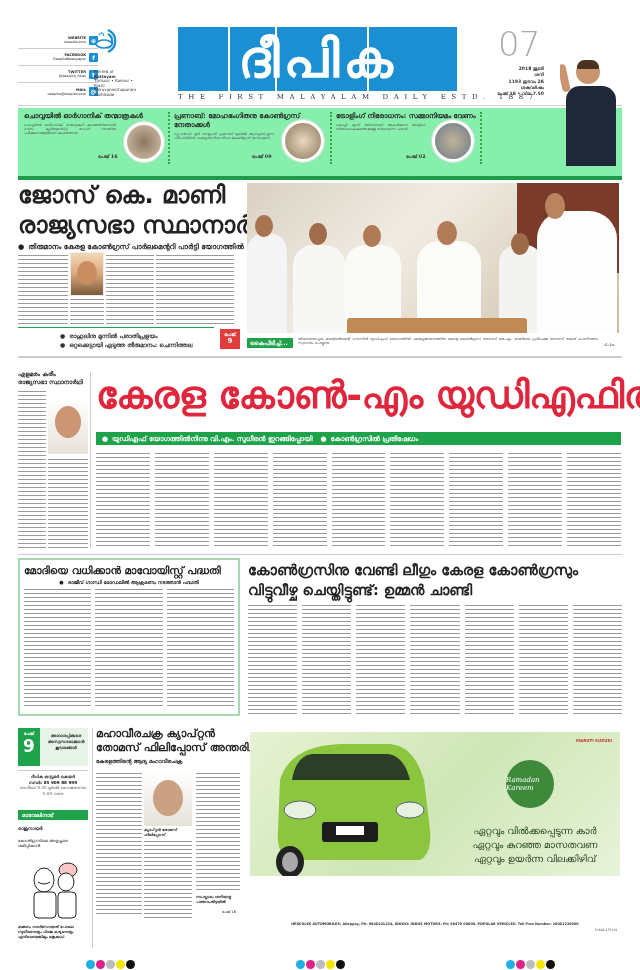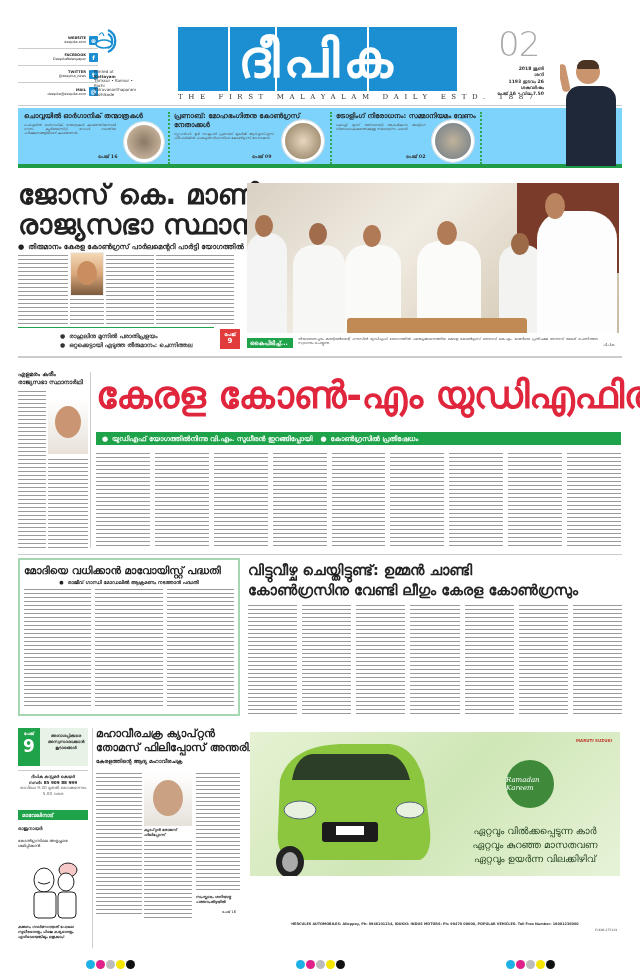--- a/index.html
+++ b/index.html
@@ -10,21 +10,21 @@
 
 .contact-row{display:flex;align-items:center;justify-content:flex-end;gap:3px;height:17px;border-bottom:1px solid #ccc;width:80px}
 .contact-row .lbl{text-align:right;font-size:3.4px;line-height:4px}
 .contact-row .lbl b{display:block;font-size:3.6px}
 .cicon{width:9px;height:9px;background:#1b8fd1;color:#fff;font-size:6px;display:flex;align-items:center;justify-content:center;border-radius:1px;font-weight:bold}
 .logo-box{background:#1b8fd1;color:#fff;display:flex;align-items:center;justify-content:center;font-weight:bold}
 .tagline{font-family:"DejaVu Serif",serif;font-size:7px;letter-spacing:5.6px;color:#333}
 .date-big{font-family:"DejaVu Sans",sans-serif;font-weight:200;font-size:34px;color:#aaa;letter-spacing:-1px}
 .date-small{font-size:4.6px;line-height:6.3px;text-align:right;color:#333;font-weight:bold}
 
-.teasers{left:18px;top:108px;width:604px;height:60px;background:#7dd3fc;border-bottom:4px solid #1f9b48}
+.teasers{left:18px;top:108px;width:604px;height:72px;background:#86efac;border-bottom:4px solid #1f9b48}
 .teaser{position:absolute;top:4px;height:52px}
 .teaser h4{font-size:7px;line-height:9px;font-weight:bold;color:#222}
 .teaser .pg{position:absolute;font-size:4.8px;font-weight:bold;color:#333}
 .circle{position:absolute;border-radius:50%;border:3px solid #fff;box-shadow:0 0 0 1px #ddd}
 .dotsep{position:absolute;top:4px;height:52px;border-left:2px dotted #2fa84f}
 
 .head-xl{font-weight:bold;color:#222}
 .greenbar{background:#1fa34a;color:#fff;font-weight:bold;display:flex;align-items:center}
 .bullet::before{content:"●";margin-right:4px}
 .photo{background:linear-gradient(135deg,#d9d1c3,#f1ece3 40%,#c9bba2);}
@@ -70,21 +70,21 @@
 </div>
 
 <div class="abs logo-box" style="left:178px;top:27px;width:279px;height:64px;font-size:52px;letter-spacing:4px">
   <span>ദീപിക</span>
 </div>
 <div class="abs" style="left:228px;top:27px;width:2px;height:64px;background:#fff"></div>
 <div class="abs" style="left:275px;top:27px;width:2px;height:64px;background:#fff"></div>
 <div class="abs" style="left:367px;top:27px;width:2px;height:64px;background:#fff"></div>
 <div class="abs tagline" style="left:178px;top:93px;width:290px;white-space:nowrap">THE FIRST MALAYALAM DAILY ESTD. 1887</div>
 
-<div class="abs date-big" style="left:498px;top:24px">02</div>
+<div class="abs date-big" style="left:498px;top:24px">07</div>
 <div class="abs date-small" style="left:480px;top:66px;width:64px">
   <div>2018 ജൂൺ</div>
   <div>ശനി</div>
   <div>1193 ഇടവം 26</div>
   <div>ശകവർഷം</div>
   <div>പേജ് 16 • വില 7.50</div>
 </div>
 <div class="abs" style="left:18px;top:105px;width:604px;height:1px;background:#ccc"></div>
 
 <div class="abs teasers">
@@ -111,21 +111,21 @@
   <div class="dotsep" style="left:462px"></div>
 </div>
 
 <div class="abs" style="left:560px;top:60px;width:60px;height:106px;overflow:hidden">
   <div class="abs" style="left:16px;top:0;width:24px;height:24px;border-radius:50%;background:#c9946e"></div>
   <div class="abs" style="left:17px;top:0;width:22px;height:9px;border-radius:10px 10px 2px 2px;background:#4a3322"></div>
   <div class="abs" style="left:6px;top:26px;width:50px;height:80px;border-radius:14px 14px 0 0;background:#1f2838"></div>
   <div class="abs" style="left:0;top:4px;width:8px;height:28px;border-radius:4px;background:#c9946e;transform:rotate(-12deg)"></div>
 </div>
 
-<div class="abs head-xl" style="left:18px;top:180px;font-size:28px;line-height:30px">
+<div class="abs head-xl" style="left:18px;top:180px;font-size:24px;line-height:30px">
   <div>ജോസ് കെ. മാണി</div>
   <div>രാജ്യസഭാ സ്ഥാനാർഥി</div>
 </div>
 <div class="abs bullet" style="left:18px;top:242px;font-size:7.2px;font-weight:bold">തിരുമാനം കേരള കോൺഗ്രസ് പാർലമെന്ററി പാർട്ടി യോഗത്തിൽ</div>
 <div class="abs fine lines" style="left:18px;top:254px;width:50px;height:70px"></div>
 <div class="abs" style="left:70px;top:252px;width:34px;height:44px;background:linear-gradient(#f3d9b6,#d9a77b 50%,#7c5a3d);border:1px solid #eee">
   <div style="margin:8px auto 0;width:20px;height:24px;border-radius:50%;background:#c98d60"></div>
 </div>
 <div class="abs fine lines" style="left:70px;top:298px;width:34px;height:26px"></div>
 <div class="abs fine lines" style="left:106px;top:254px;width:48px;height:70px"></div>
@@ -192,22 +192,22 @@
   <div style="padding:4px 4px 0;font-size:10.5px;font-weight:bold;white-space:nowrap">മോദിയെ വധിക്കാൻ മാവോയിസ്റ്റ് പദ്ധതി</div>
   <div class="bullet" style="text-align:center;font-size:5px;font-weight:bold;margin:2px 0">രാജീവ് ഗാന്ധി മോഡലിൽ ആക്രമണം നടത്താൻ പദ്ധതി</div>
   <div style="display:grid;grid-template-columns:repeat(3,1fr);gap:4px;padding:0 4px;height:118px">
     <div class="fine lines"></div>
       <div class="fine lines"></div>
       <div class="fine lines"></div>
   </div>
 </div>
 
 <div class="abs head-xl" style="left:248px;top:560px;font-size:14.5px;line-height:20px;white-space:nowrap">
+  <div>കോൺഗ്രസിനു വേണ്ടി ലീഗും കേരള കോൺഗ്രസും</div>
   <div>വിട്ടുവീഴ്ച ചെയ്തിട്ടുണ്ട്: ഉമ്മൻ ചാണ്ടി</div>
-  <div>കോൺഗ്രസിനു വേണ്ടി ലീഗും കേരള കോൺഗ്രസും</div>
 </div>
 <div class="abs" style="left:248px;top:604px;width:374px;height:110px;display:grid;grid-template-columns:repeat(7,1fr);gap:5px">
   <div class="fine lines"></div>
     <div class="fine lines"></div>
     <div class="fine lines"></div>
   <div class="fine lines"></div>
     <div class="fine lines"></div>
     <div class="fine lines"></div>
   <div class="fine lines"></div>
 </div>

